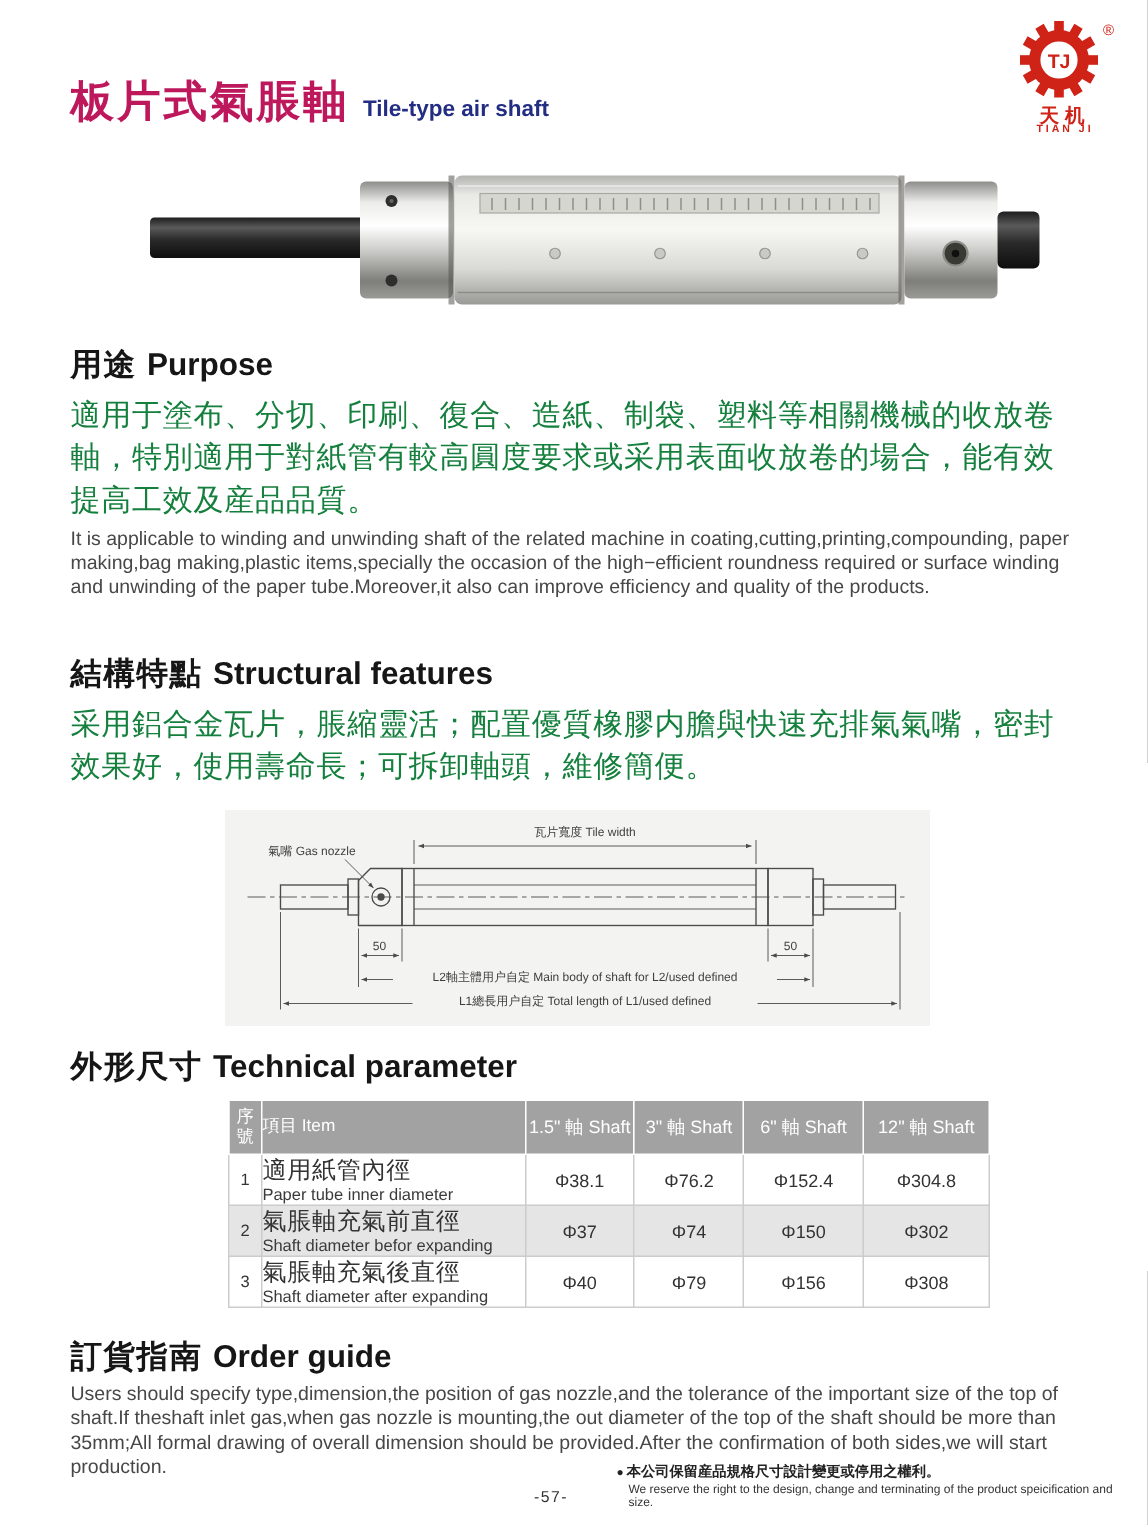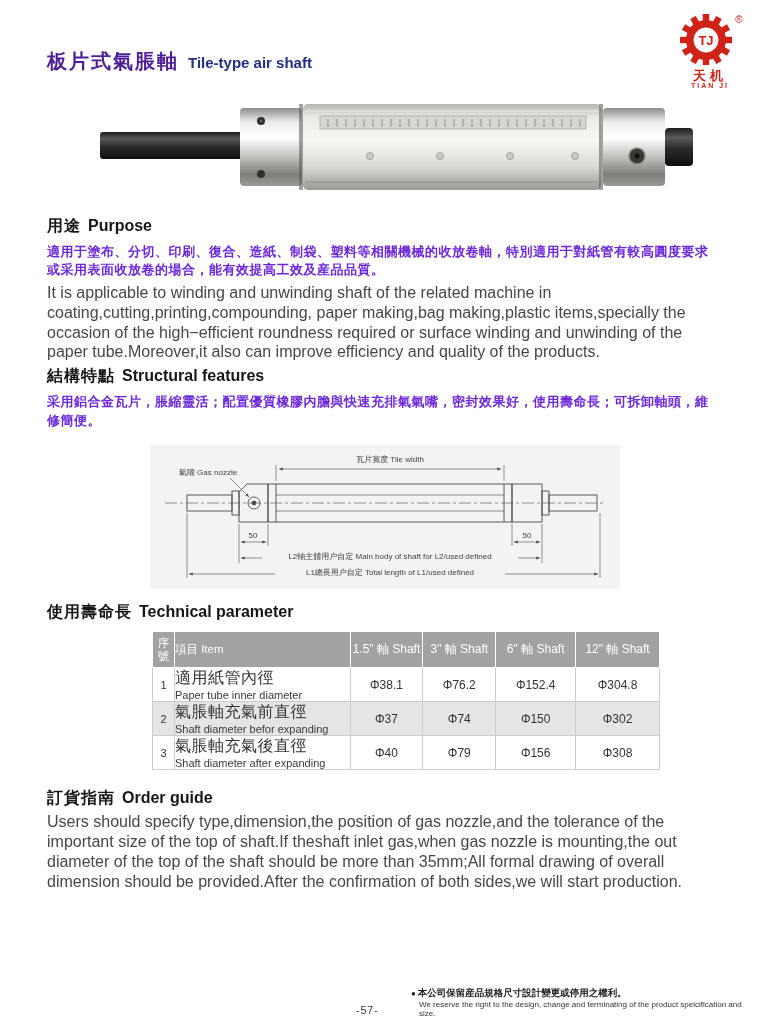--- a/index.html
+++ b/index.html
@@ -2,57 +2,57 @@
 <html><head>
 <meta charset="utf-8">
 <style>
   * { margin:0; padding:0; box-sizing:border-box; }
   body { background:#888; font-family:"Liberation Sans", sans-serif; }
   .page { position:relative; width:765px; height:1024px; margin:0 auto; background:#ffffff; overflow:hidden; color:#3c3c3c; }
   .content { padding:0 47px; }
 
   
   .hdr { padding:48px 47px 0 47px; }
-  .title-cn { font-size:20px; font-weight:bold; color:#4c1d95; letter-spacing:2px; }
+  .title-cn { font-size:29px; font-weight:bold; color:#be185d; letter-spacing:2px; }
   .title-en { font-size:15px; font-weight:bold; color:#232e82; margin-left:9px; }
   .logo { position:absolute; top:13px; right:16px; width:78px; text-align:center; line-height:1.05; }
   .logo-cn { font-size:13px; color:#cf2318; font-weight:bold; letter-spacing:4px; }
   .logo-en { font-size:7px; color:#cf2318; font-weight:bold; letter-spacing:2px; }
 
   
   .photo-wrap { margin:24px 0 0 85px; width:620px; height:95px; }
 
   
   .sec { margin-top:20px; }
-  .sec h2 { font-size:16px; color:#161616; }
+  .sec h2 { font-size:21px; color:#161616; }
   .sec h2 .h-cn { font-weight:bold; letter-spacing:1px; }
   .sec h2 .h-en { font-weight:bold; margin-left:7px; }
-  .body-cn { margin-top:6px; font-size:13px; line-height:1.42; color:#6d28d9; letter-spacing:0.5px;font-weight:bold; }
-  .body-en { margin-top:3px; font-size:16px; line-height:1.24; color:#474747; }
+  .body-cn { margin-top:6px; font-size:20px; line-height:1.42; color:#15803d; letter-spacing:0.5px; }
+  .body-en { margin-top:3px; font-size:13px; line-height:1.24; color:#474747; }
 
   
   .draw-panel { margin:8px 0 0 103px; width:470px; height:144px; background:#f3f3f2; }
   .draw-panel svg text { font-family:"Liberation Sans", sans-serif; }
 
   
   .ttable { margin:8px 0 0 105px; border-collapse:collapse; width:508px; font-size:11px; color:#333; border-left:1px solid #ccc; border-right:1px solid #ccc; border-bottom:1px solid #bbb; }
   .ttable th { background:#a2a2a2; color:#fff; font-weight:normal; font-size:11.5px; border:1px solid #fff; height:36px; line-height:1.1; }
   .ttable td { border:1px solid #ccc; height:34px; text-align:center; }
   .ttable .c-no { width:22px; }
   .ttable .c-item { width:176px; text-align:left; }
   .ttable .c-val { width:73px; font-size:12px; }
   .ttable .c-val6 { width:80px; font-size:12px; }
   .ttable .c-val12 { width:84px; font-size:12px; }
   .ttable tr.alt td { background:#e5e5e5; }
   .item-cn { display:block; font-size:16px; letter-spacing:0.5px; }
   .item-en { display:block; font-size:11px; color:#3a3a3a; }
 
   
-  .page-no { position:absolute; left:356px; bottom:8px; font-size:10.5px; color:#333; letter-spacing:1px; }
-  .foot-note { position:absolute; right:22px; bottom:6px; width:332px; }
+  .page-no { position:absolute; left:356px; bottom:20px; font-size:10.5px; color:#333; letter-spacing:1px; }
+  .foot-note { position:absolute; right:22px; bottom:18px; width:332px; }
   .note-cn { font-size:9.5px; font-weight:bold; color:#222; }
   .note-bullet { font-size:8px; margin-right:2px; }
   .note-en { font-size:8px; color:#333; margin-left:8px; }
 </style>
 </head>
 <body>
 
 <div class="page">
 
   <div class="hdr">
@@ -138,21 +138,21 @@
   </div>
 
   <div class="content">
 
     <div class="sec" style="margin-top:22px">
       <h2><span class="h-cn">用途</span><span class="h-en">Purpose</span></h2>
       <p class="body-cn">適用于塗布、分切、印刷、復合、造紙、制袋、塑料等相關機械的收放卷軸，特別適用于對紙管有較高圓度要求或采用表面收放卷的場合，能有效提高工效及産品品質。</p>
       <p class="body-en">It is applicable to winding and unwinding shaft of the related machine in coating,cutting,printing,compounding, paper making,bag making,plastic items,specially the occasion of the high−efficient roundness required or surface winding and unwinding of the paper tube.Moreover,it also can improve efficiency and quality of the products.</p>
     </div>
 
-    <div class="sec" style="margin-top:4px">
+    <div class="sec" style="margin-top:35px">
       <h2><span class="h-cn">結構特點</span><span class="h-en">Structural features</span></h2>
       <p class="body-cn">采用鋁合金瓦片，脹縮靈活；配置優質橡膠内膽與快速充排氣氣嘴，密封效果好，使用壽命長；可拆卸軸頭，維修簡便。</p>
     </div>
 
     <div class="sec" style="margin-top:15px">
       <div class="draw-panel">
         <svg width="470" height="144" viewBox="0 0 470 144">
           <defs>
             <marker id="arw" viewBox="0 0 10 10" refX="9" refY="5" markerWidth="7" markerHeight="7" orient="auto-start-reverse">
               <path d="M0,1.5 L9,5 L0,8.5 z" fill="#4a4a4a"></path>
@@ -199,21 +199,21 @@
             <text x="103" y="93" text-anchor="middle">50</text>
             <text x="377" y="93" text-anchor="middle">50</text>
             <text x="240" y="114" text-anchor="middle">L2軸主體用户自定 Main body of shaft for L2/used defined</text>
             <text x="240" y="130" text-anchor="middle">L1總長用户自定  Total length of L1/used defined</text>
           </g>
         </svg>
       </div>
     </div>
 
     <div class="sec" style="margin-top:13px">
-      <h2><span class="h-cn">使用壽命長</span><span class="h-en">Technical parameter</span></h2>
+      <h2><span class="h-cn">外形尺寸</span><span class="h-en">Technical parameter</span></h2>
       <table class="ttable">
         <thead>
           <tr>
             <th class="c-no"><span>序</span><br><span>號</span></th>
             <th class="c-item">項目 Item</th>
             <th class="c-val">1.5" 軸 Shaft</th>
             <th class="c-val">3" 軸 Shaft</th>
             <th class="c-val6">6" 軸 Shaft</th>
             <th class="c-val12">12" 軸 Shaft</th>
           </tr>

